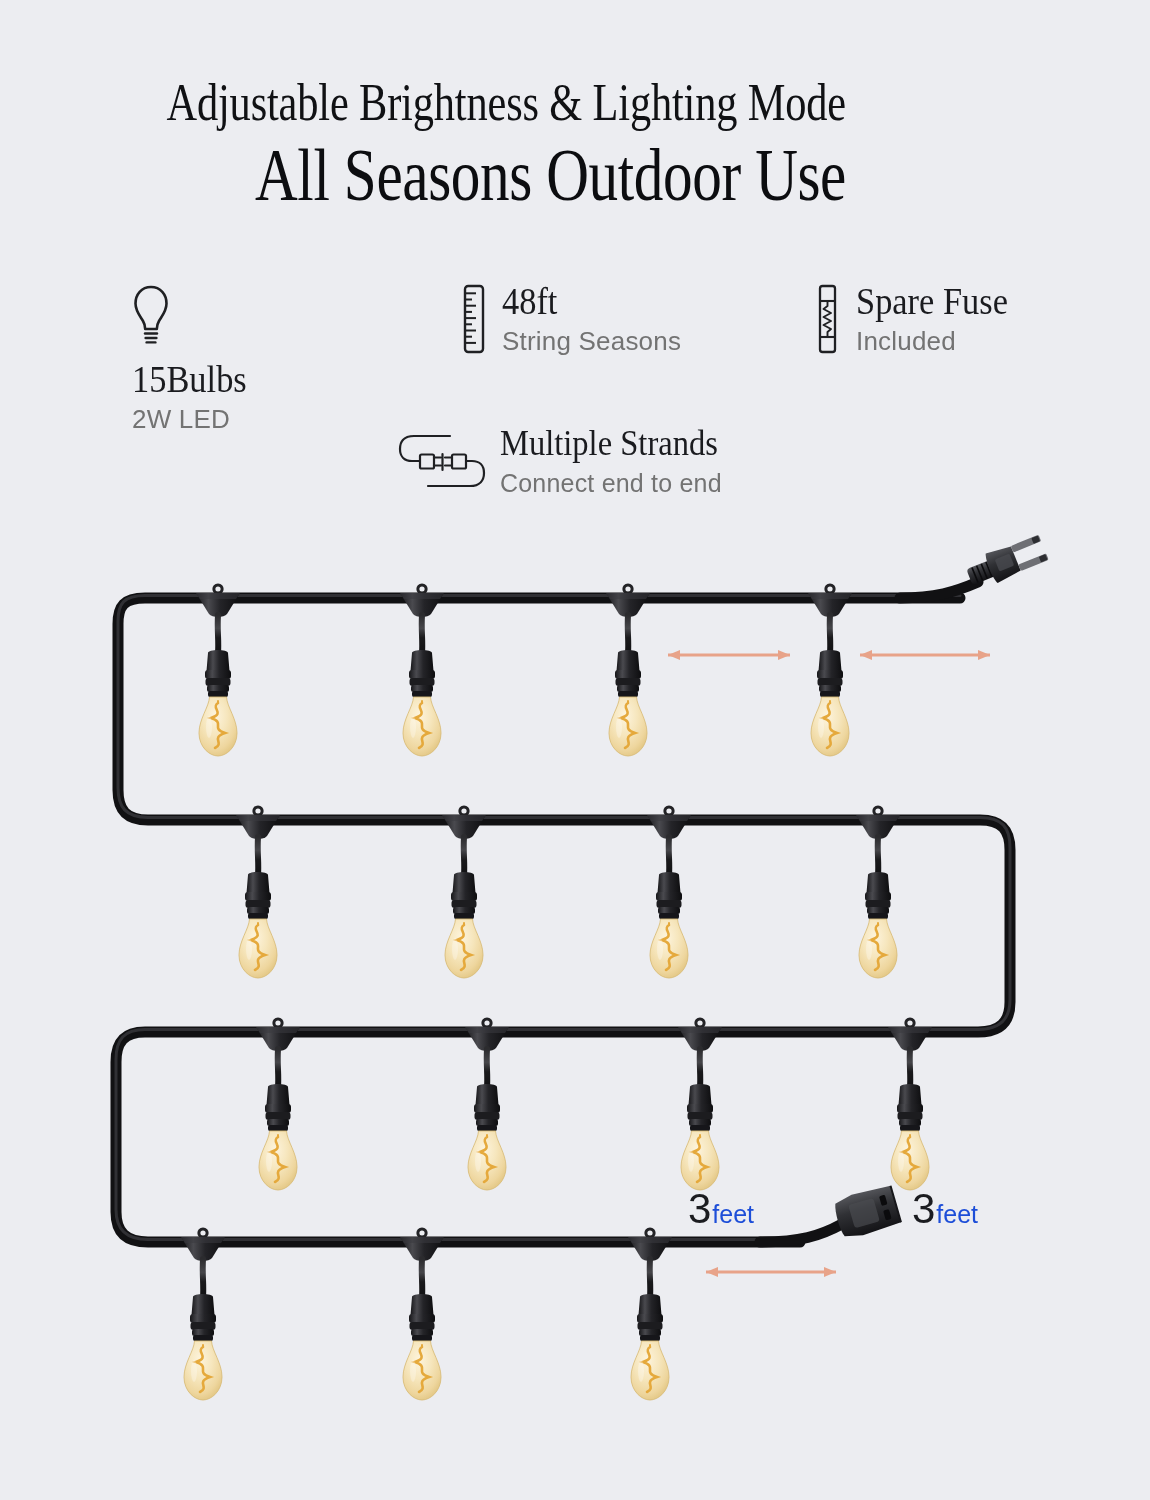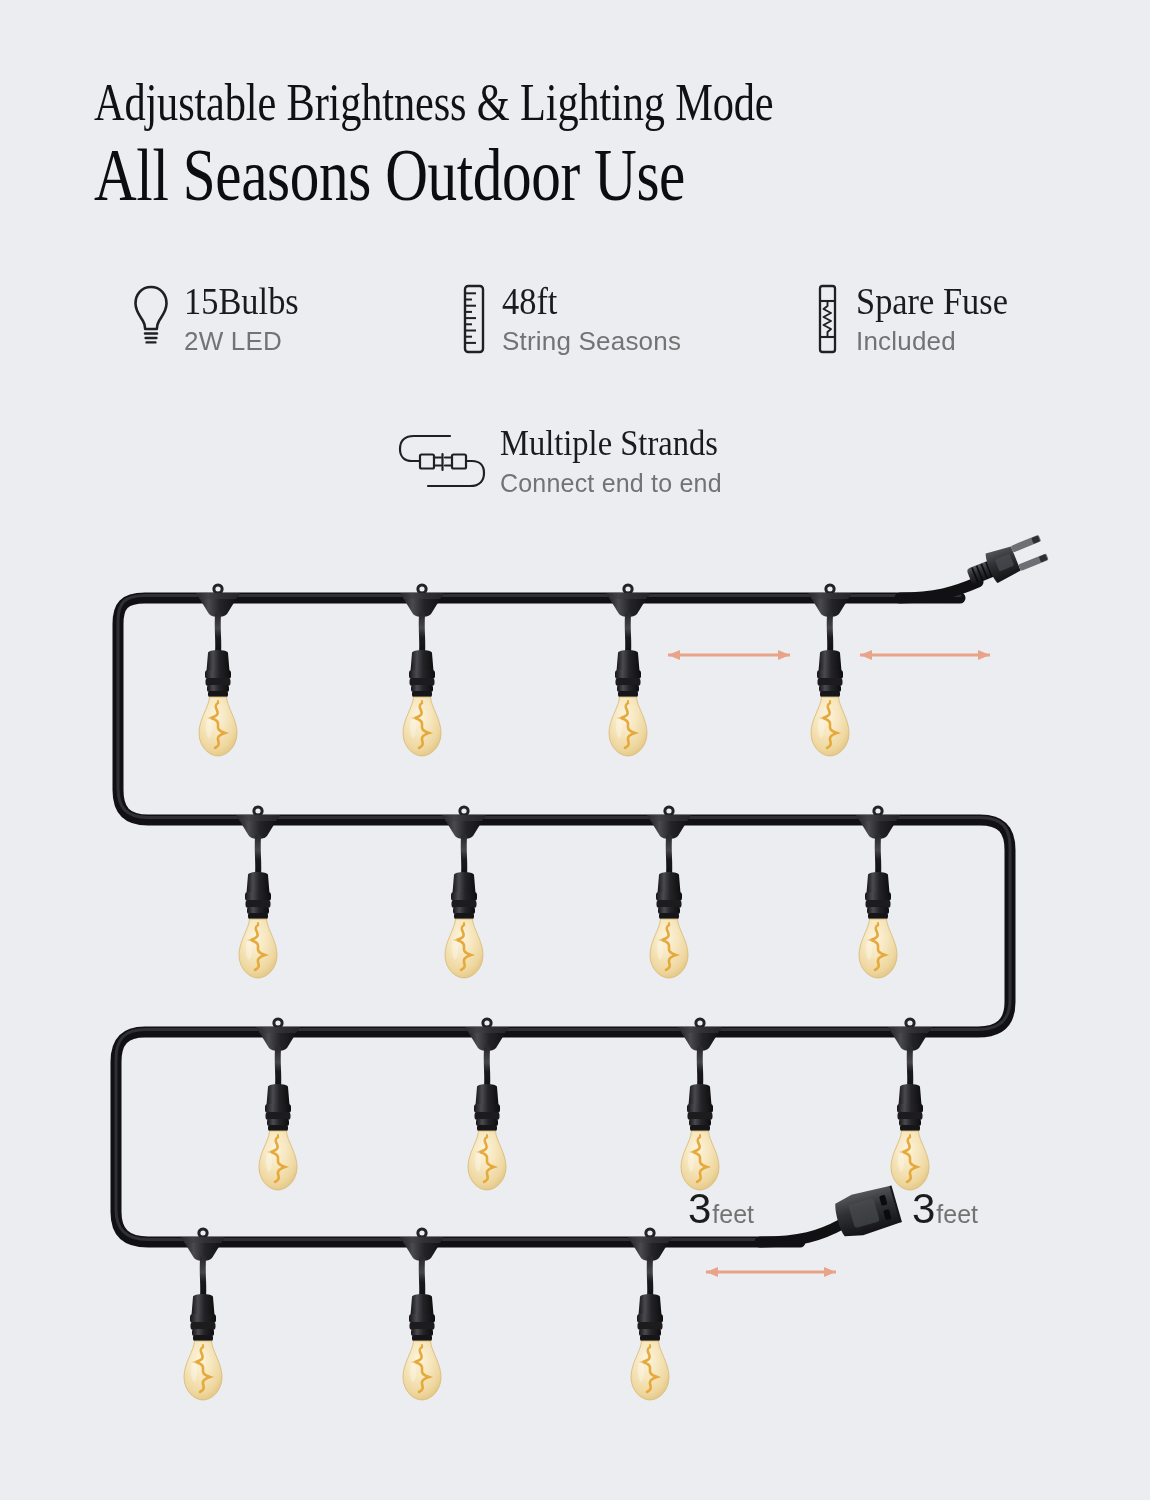--- a/index.html
+++ b/index.html
@@ -15,21 +15,21 @@
     width: 1150px;
     height: 1500px;
     background: #ecedf1;
   }
 
   
   .headline-block {
     position: absolute;
     left: 0; top: 72px;
     width: 940px;
-    text-align: left;
+    text-align: right;
   }
   .headline-1 {
     font-family: "Liberation Serif", "DejaVu Serif", serif;
     font-size: 53px;
     line-height: 60px;
     color: #101114;
     letter-spacing: -0.2px;
     transform: scaleX(0.80);
     transform-origin: center top;
     white-space: nowrap;
@@ -73,21 +73,21 @@
   .fsub {
     font-family: "Liberation Sans", sans-serif;
     font-size: 26px;
     line-height: 32px;
     color: #737373;
     white-space: nowrap;
     margin-top: 3px;
     letter-spacing: 0.2px;
   }
 
-  #feat-bulbs  { left: 132px; top: 282px; }
+  #feat-bulbs  { left: 132px; top: 282px; flex-direction: column; }
   #feat-length { left: 458px; top: 282px; }
   #feat-fuse   { left: 812px; top: 282px; }
   #feat-strands{ left: 398px; top: 424px; }
 
   #feat-strands .ftitle { font-size: 35px; }
   #feat-strands .fsub   { font-size: 25px; }
 
   
   #diagram {
     position: absolute;
@@ -108,21 +108,21 @@
     font-family: "Liberation Sans", sans-serif;
     font-size: 42px;
     line-height: 42px;
     color: #1b1c20;
     font-weight: 400;
   }
   .measure .unit {
     font-family: "Liberation Sans", sans-serif;
     font-size: 25px;
     line-height: 25px;
-    color: #737373;
+    color: #1d4ed8;
     margin-left: 1px;
   }
   #meas-1 { left: 688px; top: 668px; }
   #meas-2 { left: 912px; top: 668px; }
 </style>
 </head>
 <body>
 
 <div id="page">
 

